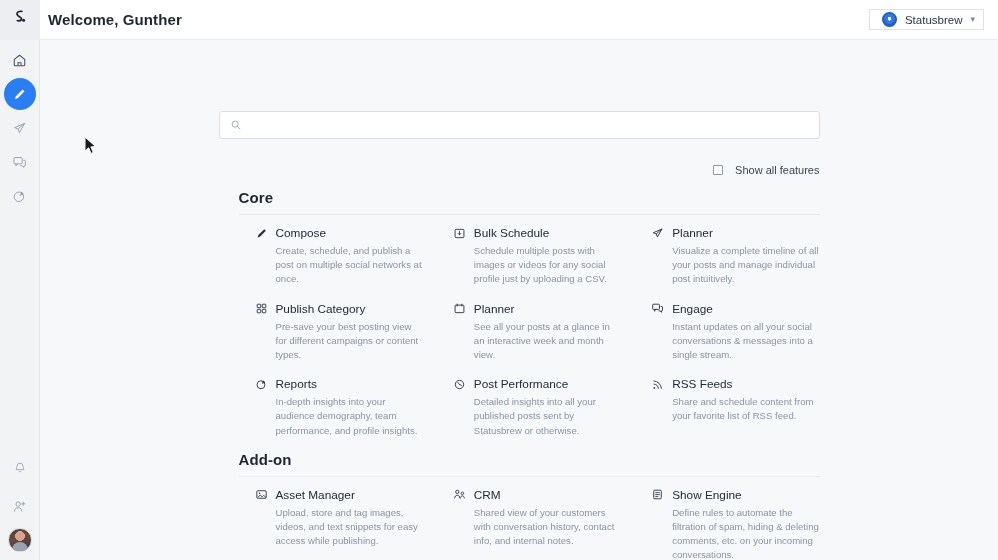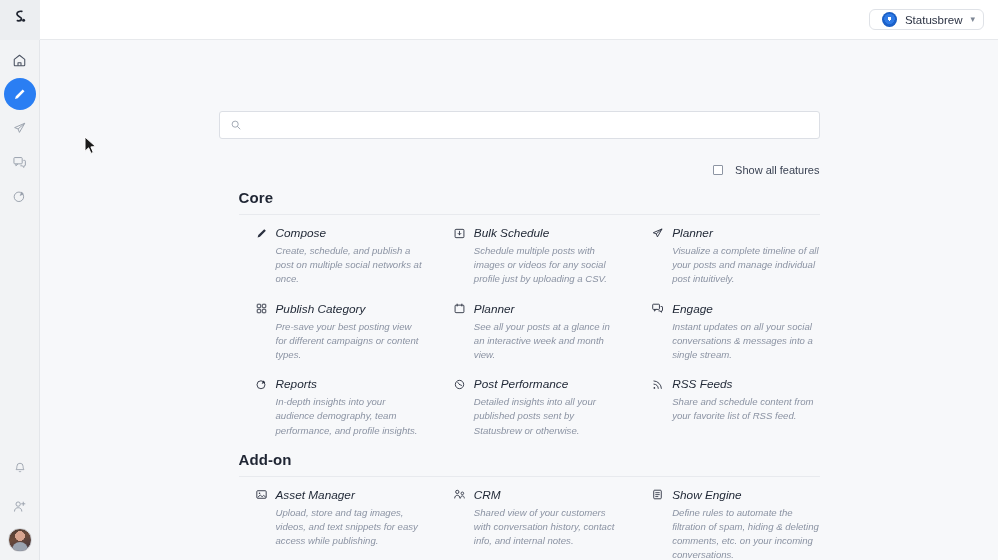--- a/index.html
+++ b/index.html
@@ -62,21 +62,21 @@
     flex: 0 0 40px;
   }
   .welcome-title {
     font-size: 15px; font-weight: bold; color: #1f2533;
     letter-spacing: .1px;
   }
   .topbar-right { margin-left: auto; }
   .workspace-select {
     display: flex; align-items: center; gap: 8px;
     height: 21px; padding: 0 8px 0 12px;
-    border: 1px solid #dfe2e7; border-radius: 6px;
+    border: 1px solid #dfe2e7; border-radius: 0;
     background: #fff; cursor: pointer; min-width: 110px;
   }
   .ws-avatar {
     width: 15px; height: 15px; border-radius: 50%;
     background: radial-gradient(circle at 50% 45%, #ffffff 0 16%, #2f7ae5 17% 46%, #1b62cc 47% 100%);
     box-shadow: inset 0 0 0 1px rgba(0,0,0,.06);
     flex: 0 0 15px;
   }
   .ws-name { font-size: 11.5px; color: #2c3344; white-space: nowrap; }
   .ws-caret { margin-left: auto; color: #7d8694; font-size: 9px; line-height: 1; }
@@ -121,21 +121,21 @@
   .features-toggle span { font-size: 11px; color: #3b4354; }
 
   .section { margin-top: 13px; margin-left: 20px; }
   .section-title {
     font-size: 15px; font-weight: bold; color: #1f2533; letter-spacing: .1px;
     padding-bottom: 8px;
   }
   .section-rule { height: 1px; background: #e8eaee; margin-bottom: 11px; }
 
   .grid { display: grid; grid-template-columns: repeat(3, 1fr); column-gap: 14px; row-gap: 15px; }
-  .card { cursor: pointer; font-style: italic; }
+  .card { cursor: pointer; }
   .card-head { display: flex; align-items: center; gap: 8px; margin-left: 16px; }
   .card-icon { width: 13px; height: 13px; display: flex; align-items: center; justify-content: center; flex: 0 0 13px; }
   .card-icon svg { display: block; }
   .card-title { font-size: 11.8px; color: #222a38; white-space: nowrap; }
   .card-desc {
     margin-left: 37px; margin-top: 4px;
     font-size: 9.6px; line-height: 1.48; color: #8b93a3;
     max-width: 168px;
   }
 
@@ -209,20 +209,21 @@
         </svg>
       </div>
       <div class="avatar"></div>
     </div>
 
   </aside>
 
   <div class="main">
 
     <header class="topbar">
+      <div class="welcome-title">Welcome, Gunther</div>
       <div class="topbar-right">
         <div class="workspace-select">
           <span class="ws-avatar"></span>
           <span class="ws-name">Statusbrew</span>
           <span class="ws-caret">▾</span>
         </div>
       </div>
     </header>
 
     <main class="content">

